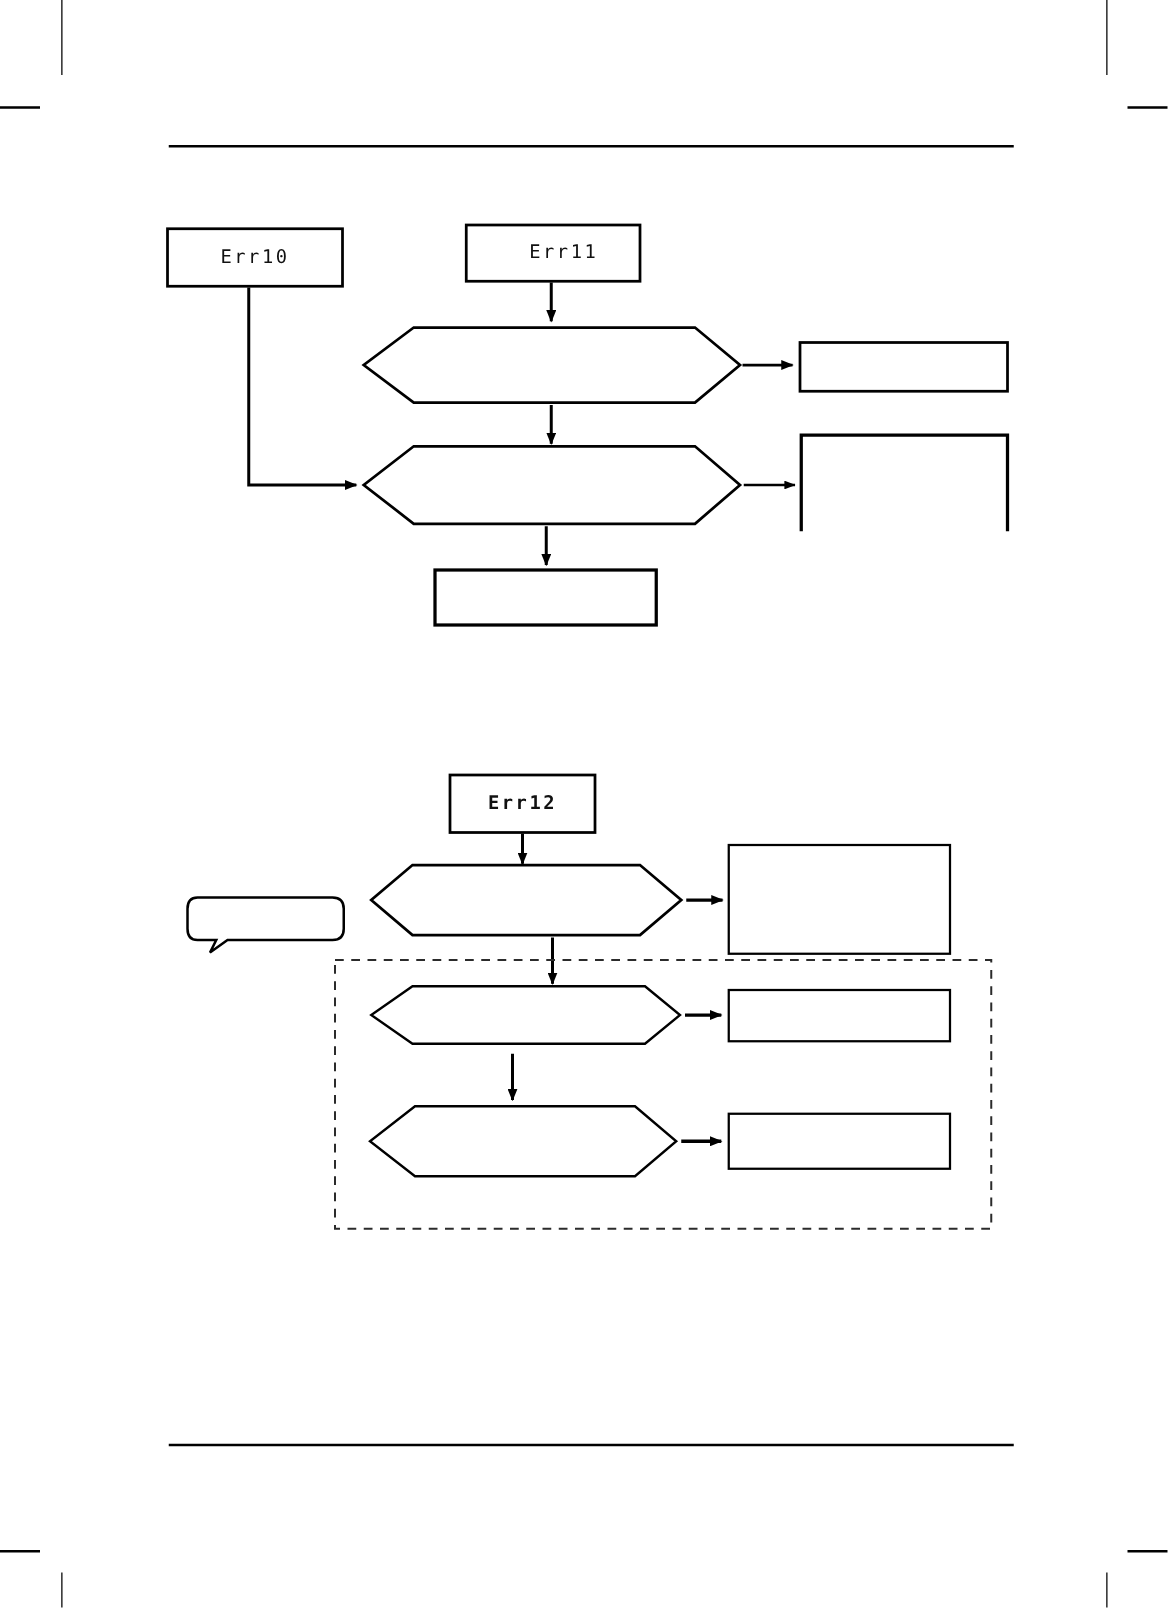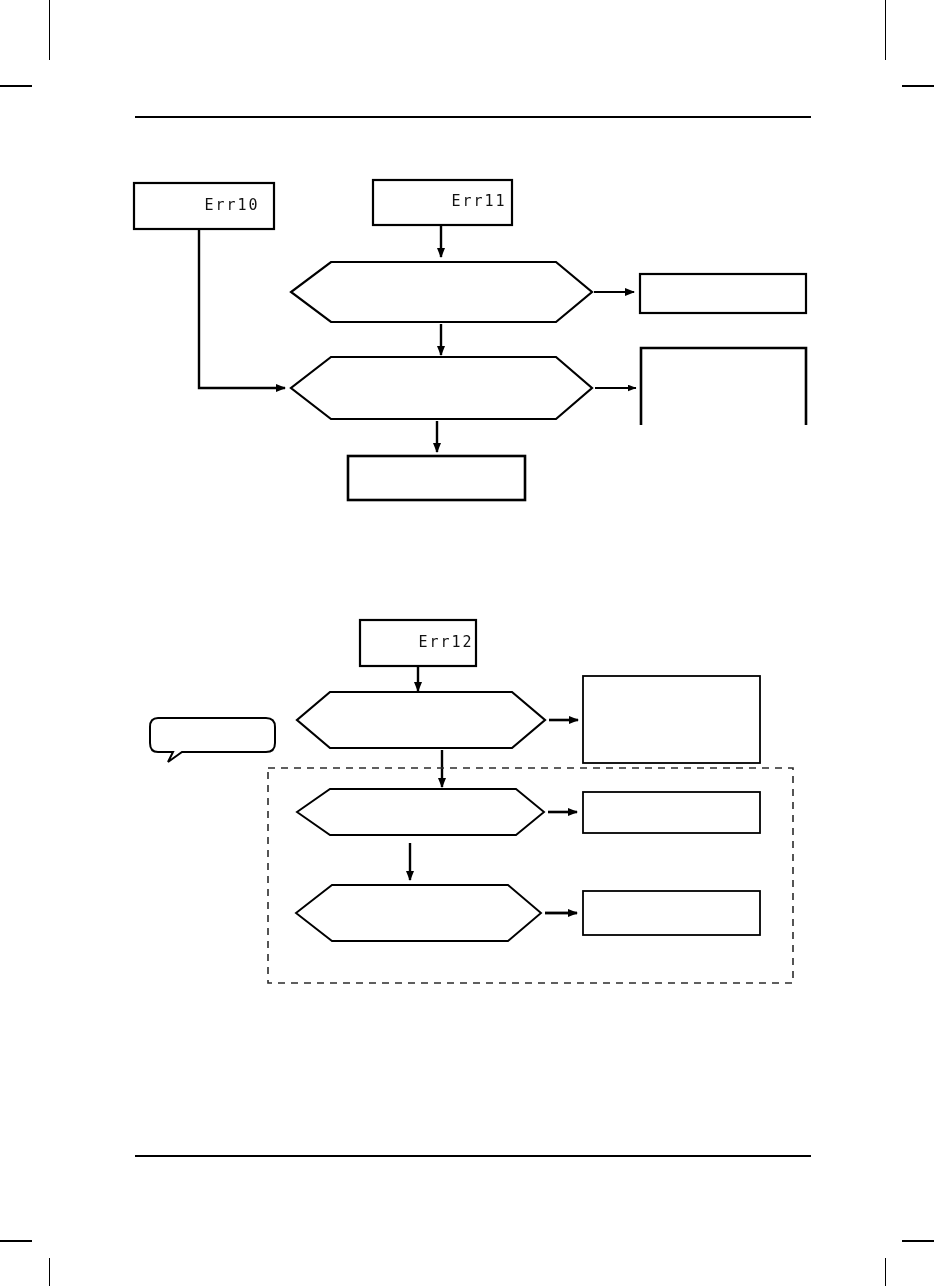--- a/index.html
+++ b/index.html
@@ -26,21 +26,20 @@
 
   
   .lbl{
     position:absolute;
     font-family:"DejaVu Sans Mono","Liberation Mono",monospace;
     font-size:15px;
     letter-spacing:2px;
     color:#111;
     text-align:center;
     white-space:nowrap;
-    padding-left:28px;
   }
   .shape-text{
     position:absolute;
     font-family:"DejaVu Sans","Liberation Sans",sans-serif;
     font-size:11px;
     color:#000;
     text-align:center;
     white-space:pre-wrap;
     display:flex;align-items:center;justify-content:center;
   }
@@ -133,21 +132,21 @@
 
       <rect x="583" y="891" width="177" height="44" stroke-width="1.8"></rect>
 
     </g>
 
     <rect x="268" y="768" width="525" height="215" fill="none" stroke="#2b2b2b" stroke-width="1.6" stroke-dasharray="7 6"></rect>
   </svg>
 
   <div class="lbl" style="left:134px;top:196px;width:140px;">Err10</div>
   <div class="lbl" style="left:373px;top:192px;width:156px;">Err11</div>
-  <div class="lbl" style="left:360px;top:633px;width:116px;">Err12</div>
+  <div class="lbl" style="left:360px;top:633px;width:116px;font-weight:bold;">Err12</div>
 
   <div class="shape-text" style="left:301px;top:266px;width:270px;height:52px;"></div>
   <div class="shape-text" style="left:644px;top:278px;width:158px;height:31px;"></div>
   <div class="shape-text" style="left:301px;top:361px;width:270px;height:54px;"></div>
   <div class="shape-text" style="left:645px;top:352px;width:158px;height:70px;"></div>
   <div class="shape-text" style="left:352px;top:460px;width:169px;height:36px;"></div>
 
   <div class="shape-text" style="left:154px;top:722px;width:117px;height:26px;"></div>
   <div class="shape-text" style="left:306px;top:696px;width:230px;height:48px;"></div>
   <div class="shape-text" style="left:587px;top:680px;width:169px;height:79px;"></div>

